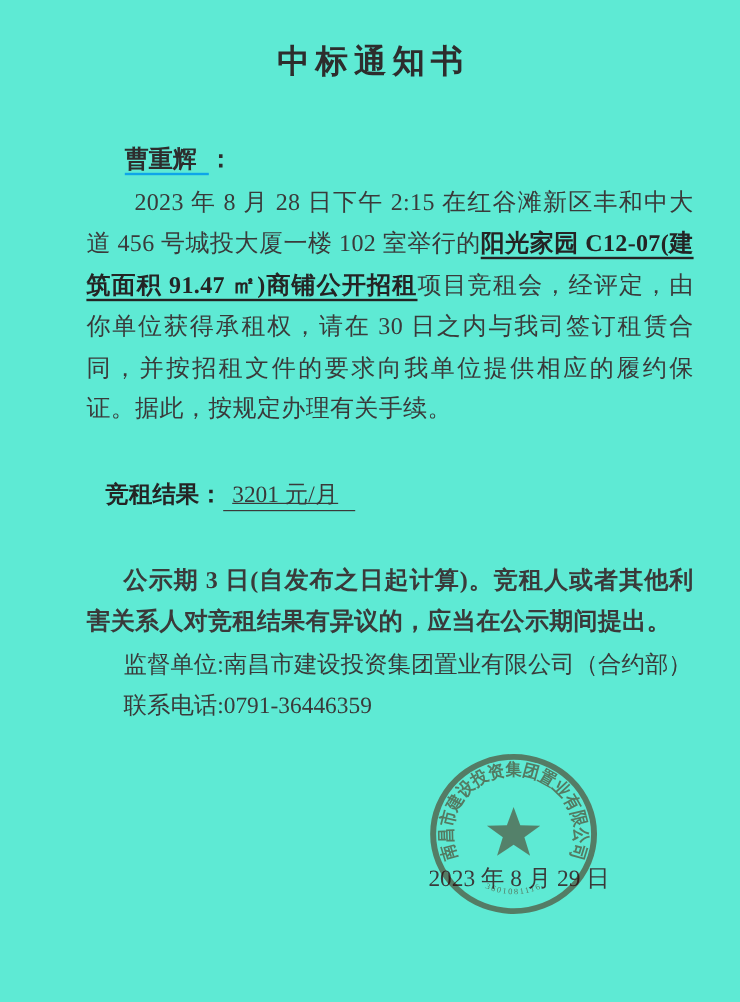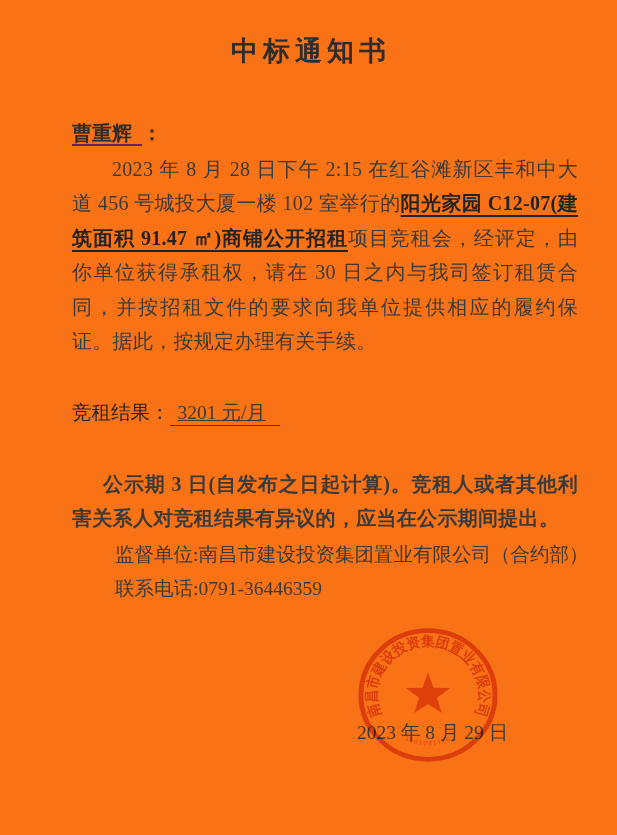--- a/index.html
+++ b/index.html
@@ -1,65 +1,66 @@
 <!DOCTYPE html>
 <html><head>
 <meta charset="utf-8">
 <style>
   html,body{margin:0;padding:0;background:#e8e8e8;}
   .page{
     position:relative;
     width:617px;height:835px;
     margin:0 auto;
-    background:#f97316;
+    background:#5eead4;
     font-family:"Liberation Serif","DejaVu Serif",serif;
     color:#3a3a3a;
     overflow:hidden;
   }
   .doc-title{
     position:absolute;top:33px;left:0;width:617px;
     text-align:center;
     font-size:27px;font-weight:bold;color:#2d2d2d;
     letter-spacing:5px;text-indent:5px;
   }
   .addressee{
     position:absolute;top:121px;left:72px;
     font-size:20px;font-weight:bold;color:#2d2d2d;
     line-height:1.2;
   }
   .addressee .name{
-    border-bottom:2px solid #701a75;
+    border-bottom:2px solid #0ea5e9;
     padding-right:10px;
+    margin-left:32px;
   }
   .para{
     position:absolute;left:72px;width:506px;
     font-size:20px;line-height:34.4px;
     text-align:justify;
     letter-spacing:0.3px;
   }
   .para1{top:152px;text-indent:40px;}
   .para-notice{top:467px;text-indent:31px;font-weight:bold;}
   .highlight{
     font-weight:bold;color:#242424;
     text-decoration:underline;
     text-decoration-thickness:1.5px;
     text-underline-offset:5px;
   }
   .result-line{
     position:absolute;top:399px;left:72px;
     font-size:19.5px;line-height:1.4;
   }
-  .result-label{font-weight:normal;color:#242424;}
+  .result-label{font-weight:bold;color:#242424;margin-left:16px;}
   .result-value{
     border-bottom:1.5px solid #3a3a3a;
     padding:0 14px 2px 8px;
     text-decoration:underline;
   }
   .contact-block{
-    position:absolute;top:538px;left:84px;width:506px;
+    position:absolute;top:538px;left:72px;width:506px;
     font-size:19.5px;line-height:34.4px;
   }
   .contact-block div{margin-left:31px;}
   .lessor-line{
     position:absolute;top:684px;left:198px;
     font-size:19.5px;line-height:1.2;
   }
   .date-line{
     position:absolute;top:721px;left:343px;
     font-size:19.5px;line-height:1.2;margin-left:14px;

